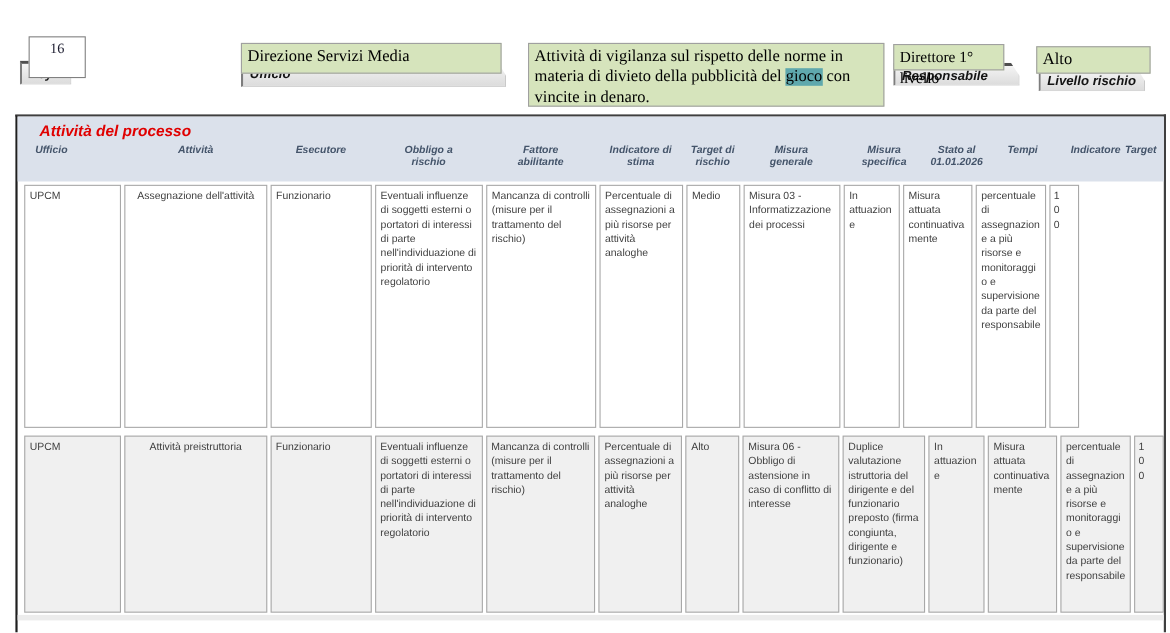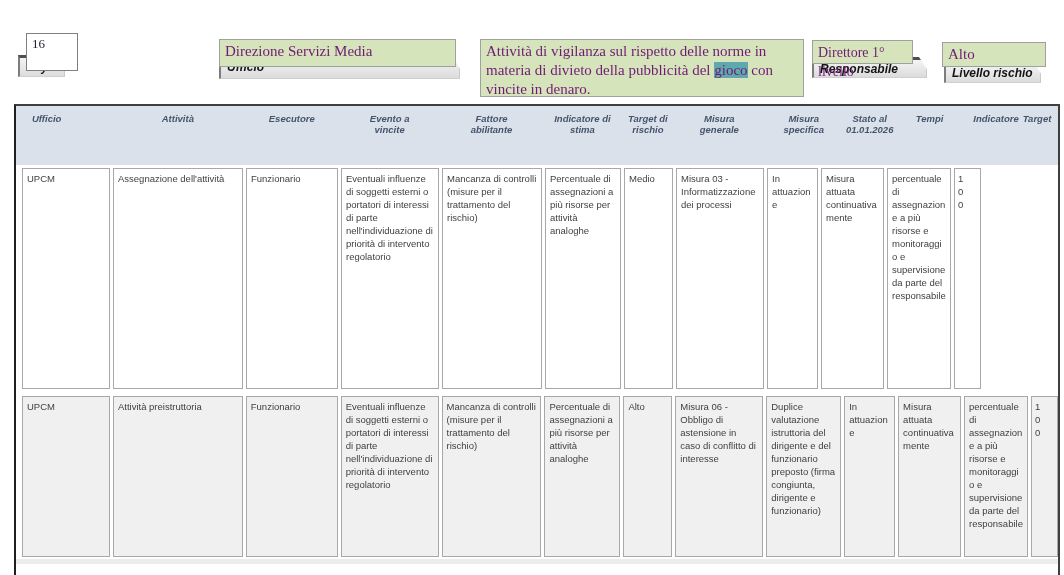--- a/index.html
+++ b/index.html
@@ -14,27 +14,27 @@
     border-top:3px solid #4f4f4f;border-left:2px solid #7d7d7d;
     border-right:1px solid #c9c9c9;border-bottom:1px solid #cfcfcf;
     font-style:italic;font-weight:bold;font-size:12px;color:#141414;
     padding:2px 6px 1px 6px;
     clip-path:polygon(0 0,calc(100% - 8px) 0,100% 58%,100% 100%,0 100%);
     margin-top:47px;
   }
   .value-box{
     position:absolute;box-sizing:border-box;
     background:#d6e4bc;border:1px solid #a0a0a0;
-    font-family:"Liberation Serif",serif;font-size:15px;color:#701a75;
+    font-family:"Liberation Serif",serif;font-size:15px;color:#000000;
     padding:2px 5px;line-height:19px;
   }
   .key-box{
     position:absolute;box-sizing:border-box;background:#ffffff;
     border:1px solid #808080;font-family:"Liberation Serif",serif;
-    font-size:13px;color:#1d1d30;text-align:left;padding:2px 5px;
+    font-size:13px;color:#1d1d30;text-align:center;padding:2px 5px;
   }
   .hl{background:#5fa8ad;font-family:Liberation Serif, serif;}
   
   .ptable{
     position:absolute;left:14px;top:104px;width:1046px;height:471px;
     box-sizing:border-box;background:#ffffff;
     border-left:2px solid #1f1f1f;border-right:2px solid #3f3f3f;border-top:2px solid #3f3f3f;
   }
   .thead{
     background:#dbe1eb;height:59px;box-sizing:border-box;padding:4px 0 0 0;
@@ -55,21 +55,21 @@
   .r2{margin-top:7px;}
   .cell{
     box-sizing:border-box;border:1px solid #a8a8a8;background:#ffffff;
     padding:3px 4px;font-size:9.5px;line-height:13px;color:#3f3f3f;
     overflow:hidden;overflow-wrap:break-word;
   }
   .r1 .cell{height:221px;}
   .r2 .cell{height:161px;background:#f0f0f0;}
   .bstrip{height:5px;background:#ececec;margin-top:2px;}
   
-  .c0{width:88px;}  .c1{width:130px;} .c2{width:92px;}  .c3{width:98px;}
+  .c0{width:88px;}  .c1{width:130px;text-align:center;} .c2{width:92px;}  .c3{width:98px;}
   .c4{width:100px;} .c5{width:76px;}  .c6{width:49px;}  .c7{width:88px;}
   .c8{width:75px;}  .c9{width:51px;}  .c10{width:63px;} .c11{width:64px;}
   .c12{width:27px;padding-left:3px;padding-right:18px;}
 </style>
 </head>
 <body>
 
 <div class="label-box" style="left:18px;top:8px;width:47px;height:22px;">Key</div>
 <div class="key-box" style="left:26px;top:33px;width:52px;height:38px;">16</div>
 
@@ -80,32 +80,33 @@
 <div class="value-box" style="left:480px;top:39px;width:324px;height:58px;"><span>Attività di vigilanza sul rispetto delle norme in materia di divieto della pubblicità del </span><span class="hl">gioco</span><span> con vincite in denaro.</span></div>
 
 <div class="label-box" style="left:812px;top:10px;width:115px;height:21px;">Responsabile</div>
 <div class="value-box" style="left:812px;top:40px;width:101px;height:24px;font-size:14px;">Direttore 1° livello</div>
 
 <div class="label-box" style="left:944px;top:14px;width:97px;height:22px;">Livello rischio</div>
 <div class="value-box" style="left:942px;top:42px;width:104px;height:25px;">Alto</div>
 
 <div class="ptable">
   <div class="thead">
+    <div class="ptitle">Attività del processo</div>
     <div class="cols">
       <div class="hc c0 first">
           <span>Ufficio</span>
         </div>
       <div class="hc c1">
           <span>Attività</span>
         </div>
       <div class="hc c2">
           <span>Esecutore</span>
         </div>
       <div class="hc c3">
-          <span>Evento a vincite</span>
+          <span>Obbligo a rischio</span>
         </div>
       <div class="hc c4">
           <span>Fattore abilitante</span>
         </div>
       <div class="hc c5">
           <span>Indicatore di stima</span>
         </div>
       <div class="hc c6">
           <span>Target di rischio</span>
         </div>

